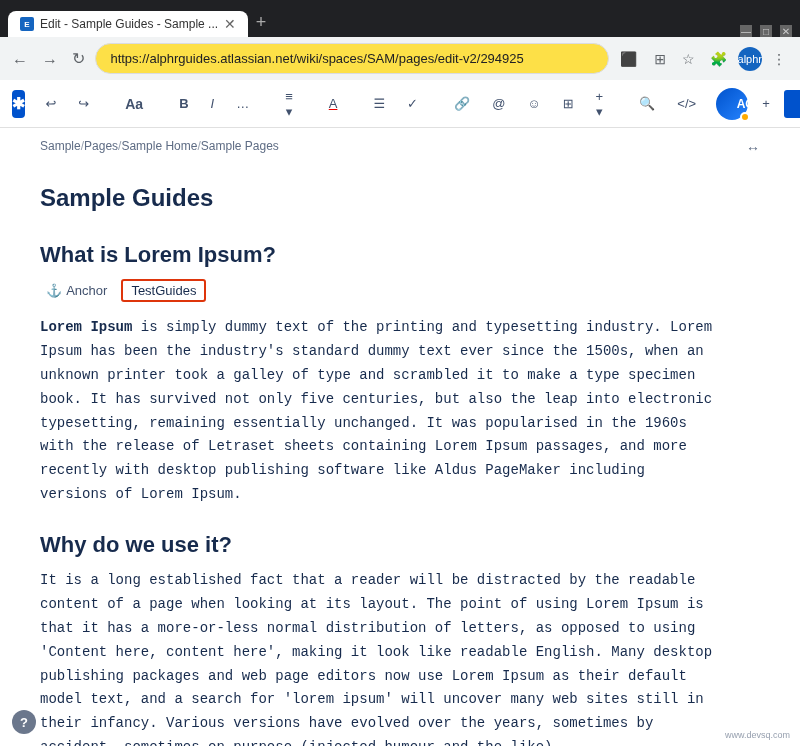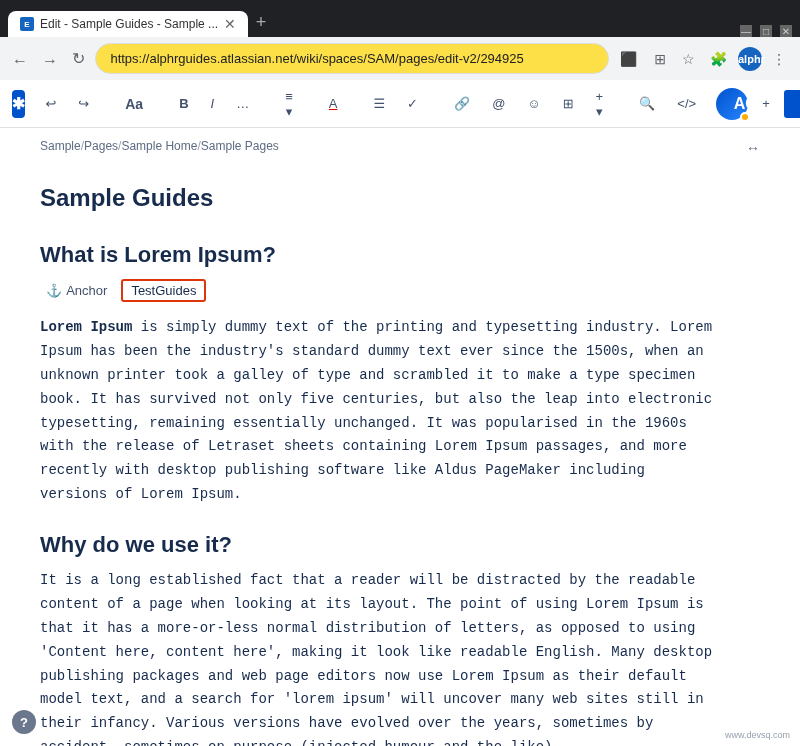--- a/index.html
+++ b/index.html
@@ -94,22 +94,22 @@
       font-size: 14px;
       padding: 4px 6px;
       border-radius: 4px;
     }
     .profile-icon {
       width: 24px; height: 24px;
       background: #1565c0;
       border-radius: 50%;
       color: white;
       font-size: 11px;
-      font-weight: bold;
-      display: flex; align-items: center; justify-content: flex-start;
+      font-weight: normal;
+      display: flex; align-items: center; justify-content: flex-end;
     }
 
     
     .app-toolbar {
       background: #fff;
       border-bottom: 1px solid #e0e0e0;
       display: flex;
       align-items: center;
       padding: 0 12px;
       height: 48px;
@@ -140,21 +140,21 @@
       height: 20px;
       background: #e0e0e0;
       margin: 0 4px;
     }
     .toolbar-spacer { flex: 1; }
     .avatar-ag {
       width: 32px; height: 32px;
       background: linear-gradient(135deg, #0052cc, #2684ff);
       border-radius: 50%;
       color: white;
-      font-size: 16px;
+      font-size: 12px;
       font-weight: bold;
       display: flex; align-items: center; justify-content: center;
       position: relative;
       padding-left: 27px;
     }
     .avatar-badge {
       position: absolute;
       bottom: -2px; right: -2px;
       width: 10px; height: 10px;
       background: #ffab00;

